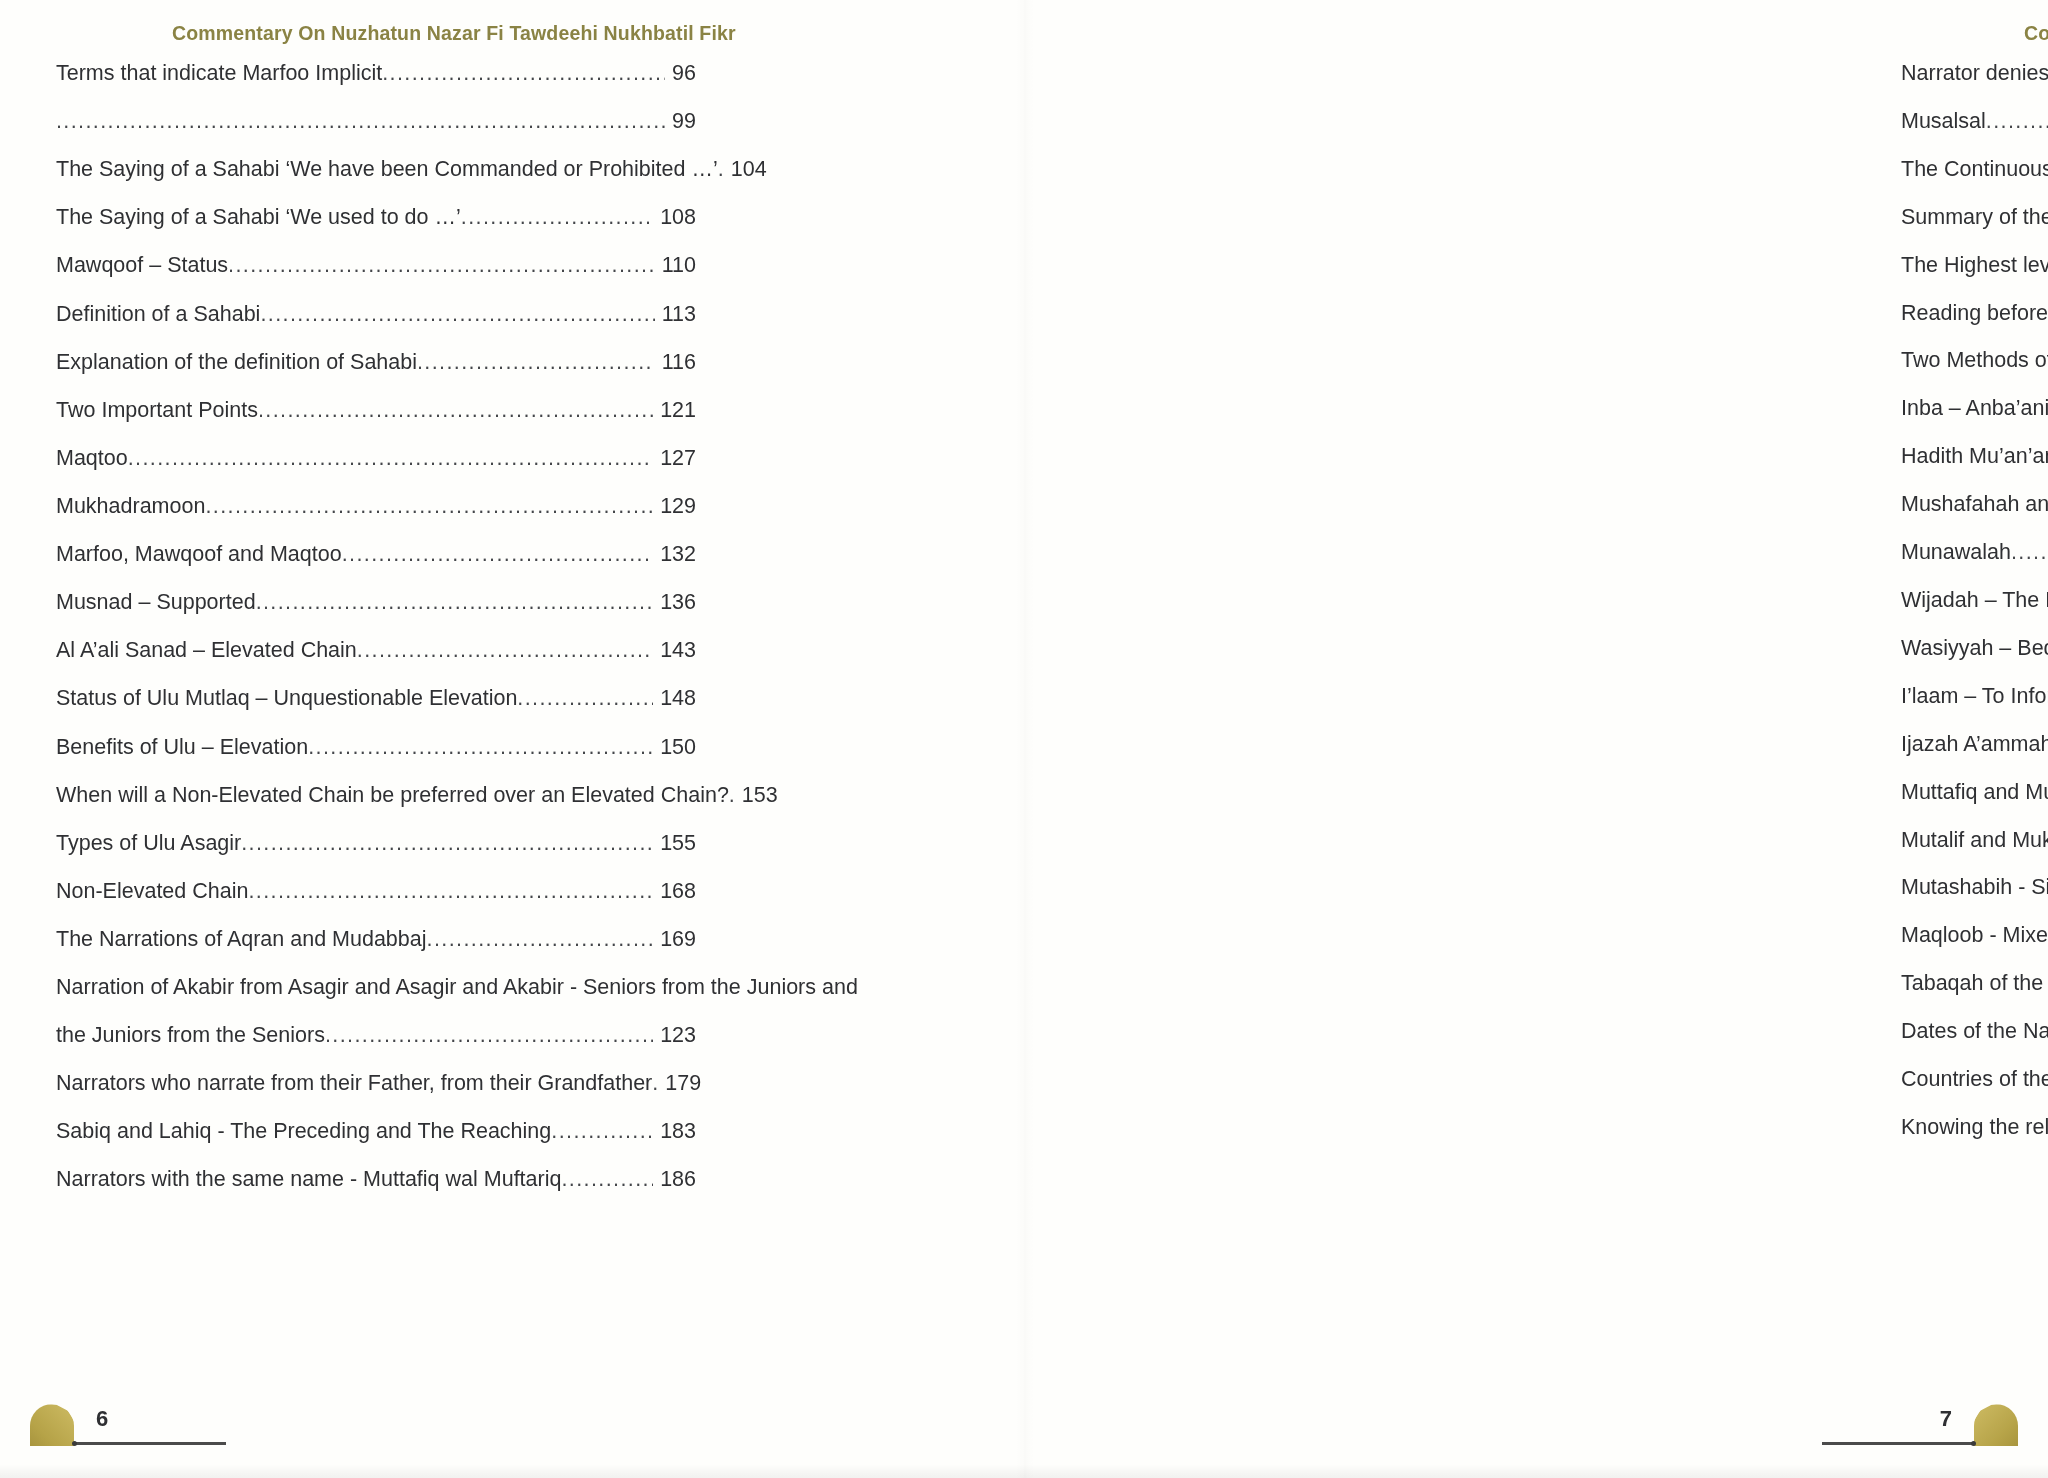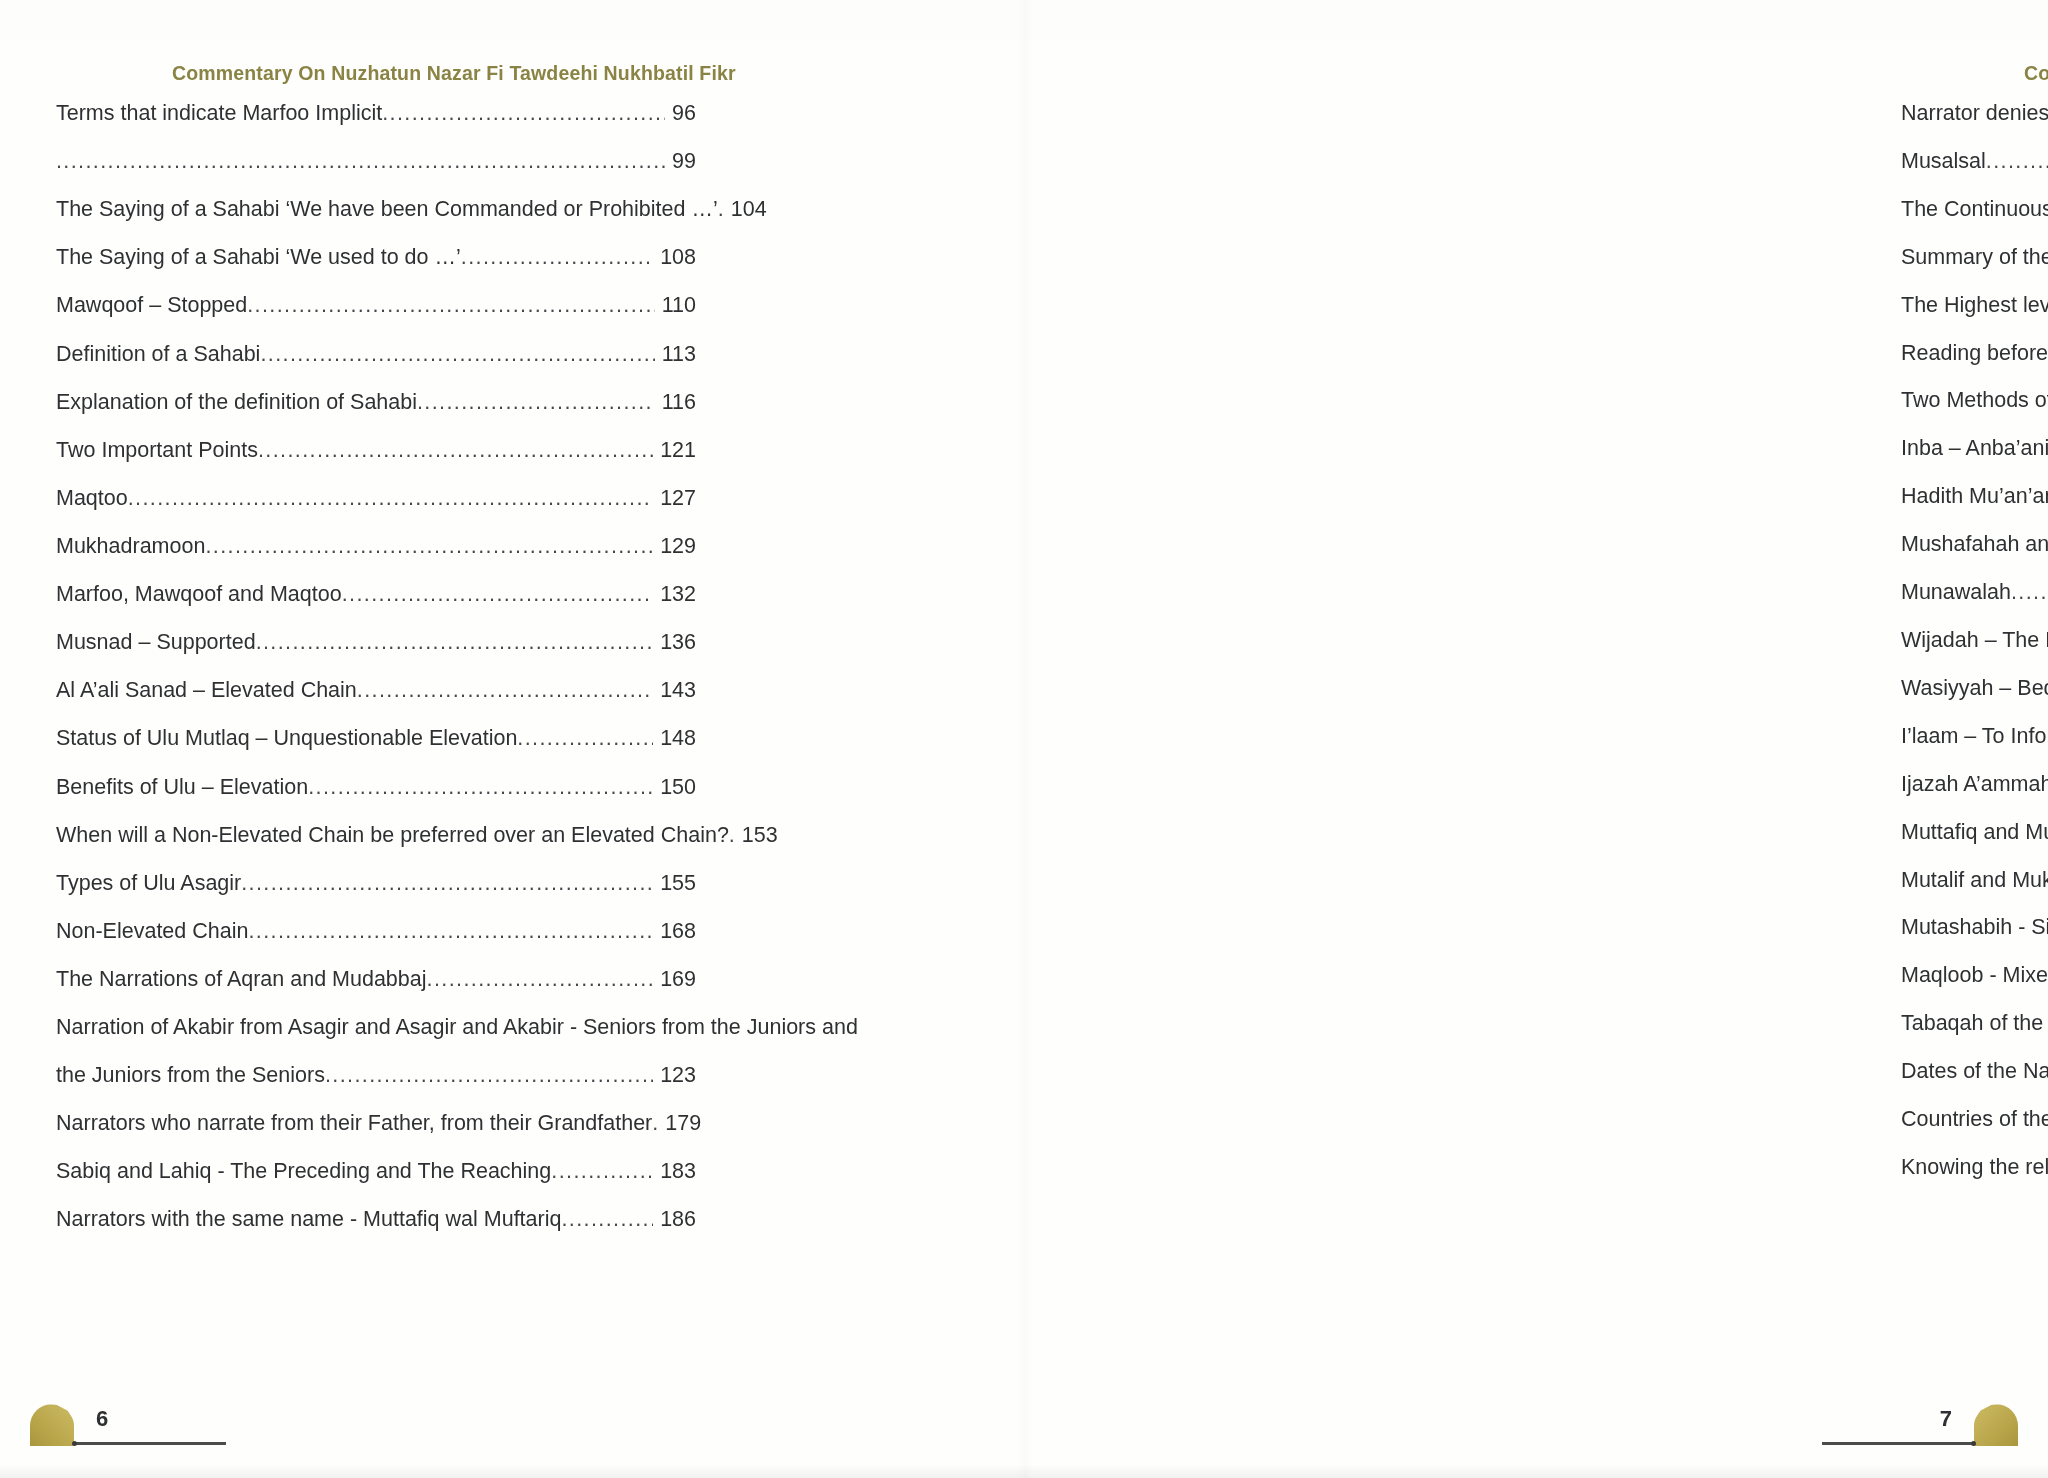--- a/index.html
+++ b/index.html
@@ -18,21 +18,20 @@
     position: absolute;
     inset: 0;
     display: flex;
     background: #fdfdfb;
   }
   .page {
     position: relative;
     flex: 1 1 50%;
     background: #fefefc;
     box-sizing: border-box;
-    margin-top: 40px;
   }
   .page-left {
     padding: 0 0 0 0;
   }
   .page-right {
     padding: 0;
   }
 
   
   .gutter {
@@ -236,21 +235,21 @@
           <span class="entry-title">The Saying of a Sahabi ‘We have been Commanded or Prohibited …’</span>
           <span class="leader">................................................................................................................................................................................................................................................................................................................................................................................................................</span>
           <span class="entry-page">104</span>
         </div>
         <div class="toc-entry">
           <span class="entry-title">The Saying of a Sahabi ‘We used to do …’</span>
           <span class="leader">................................................................................................................................................................................................................................................................................................................................................................................................................</span>
           <span class="entry-page">108</span>
         </div>
         <div class="toc-entry">
-          <span class="entry-title">Mawqoof – Stopped</span>
+          <span class="entry-title">Mawqoof – Status</span>
           <span class="leader">................................................................................................................................................................................................................................................................................................................................................................................................................</span>
           <span class="entry-page">110</span>
         </div>
         <div class="toc-entry">
           <span class="entry-title">Definition of a Sahabi</span>
           <span class="leader">................................................................................................................................................................................................................................................................................................................................................................................................................</span>
           <span class="entry-page">113</span>
         </div>
         <div class="toc-entry">
           <span class="entry-title">Explanation of the definition of Sahabi</span>

